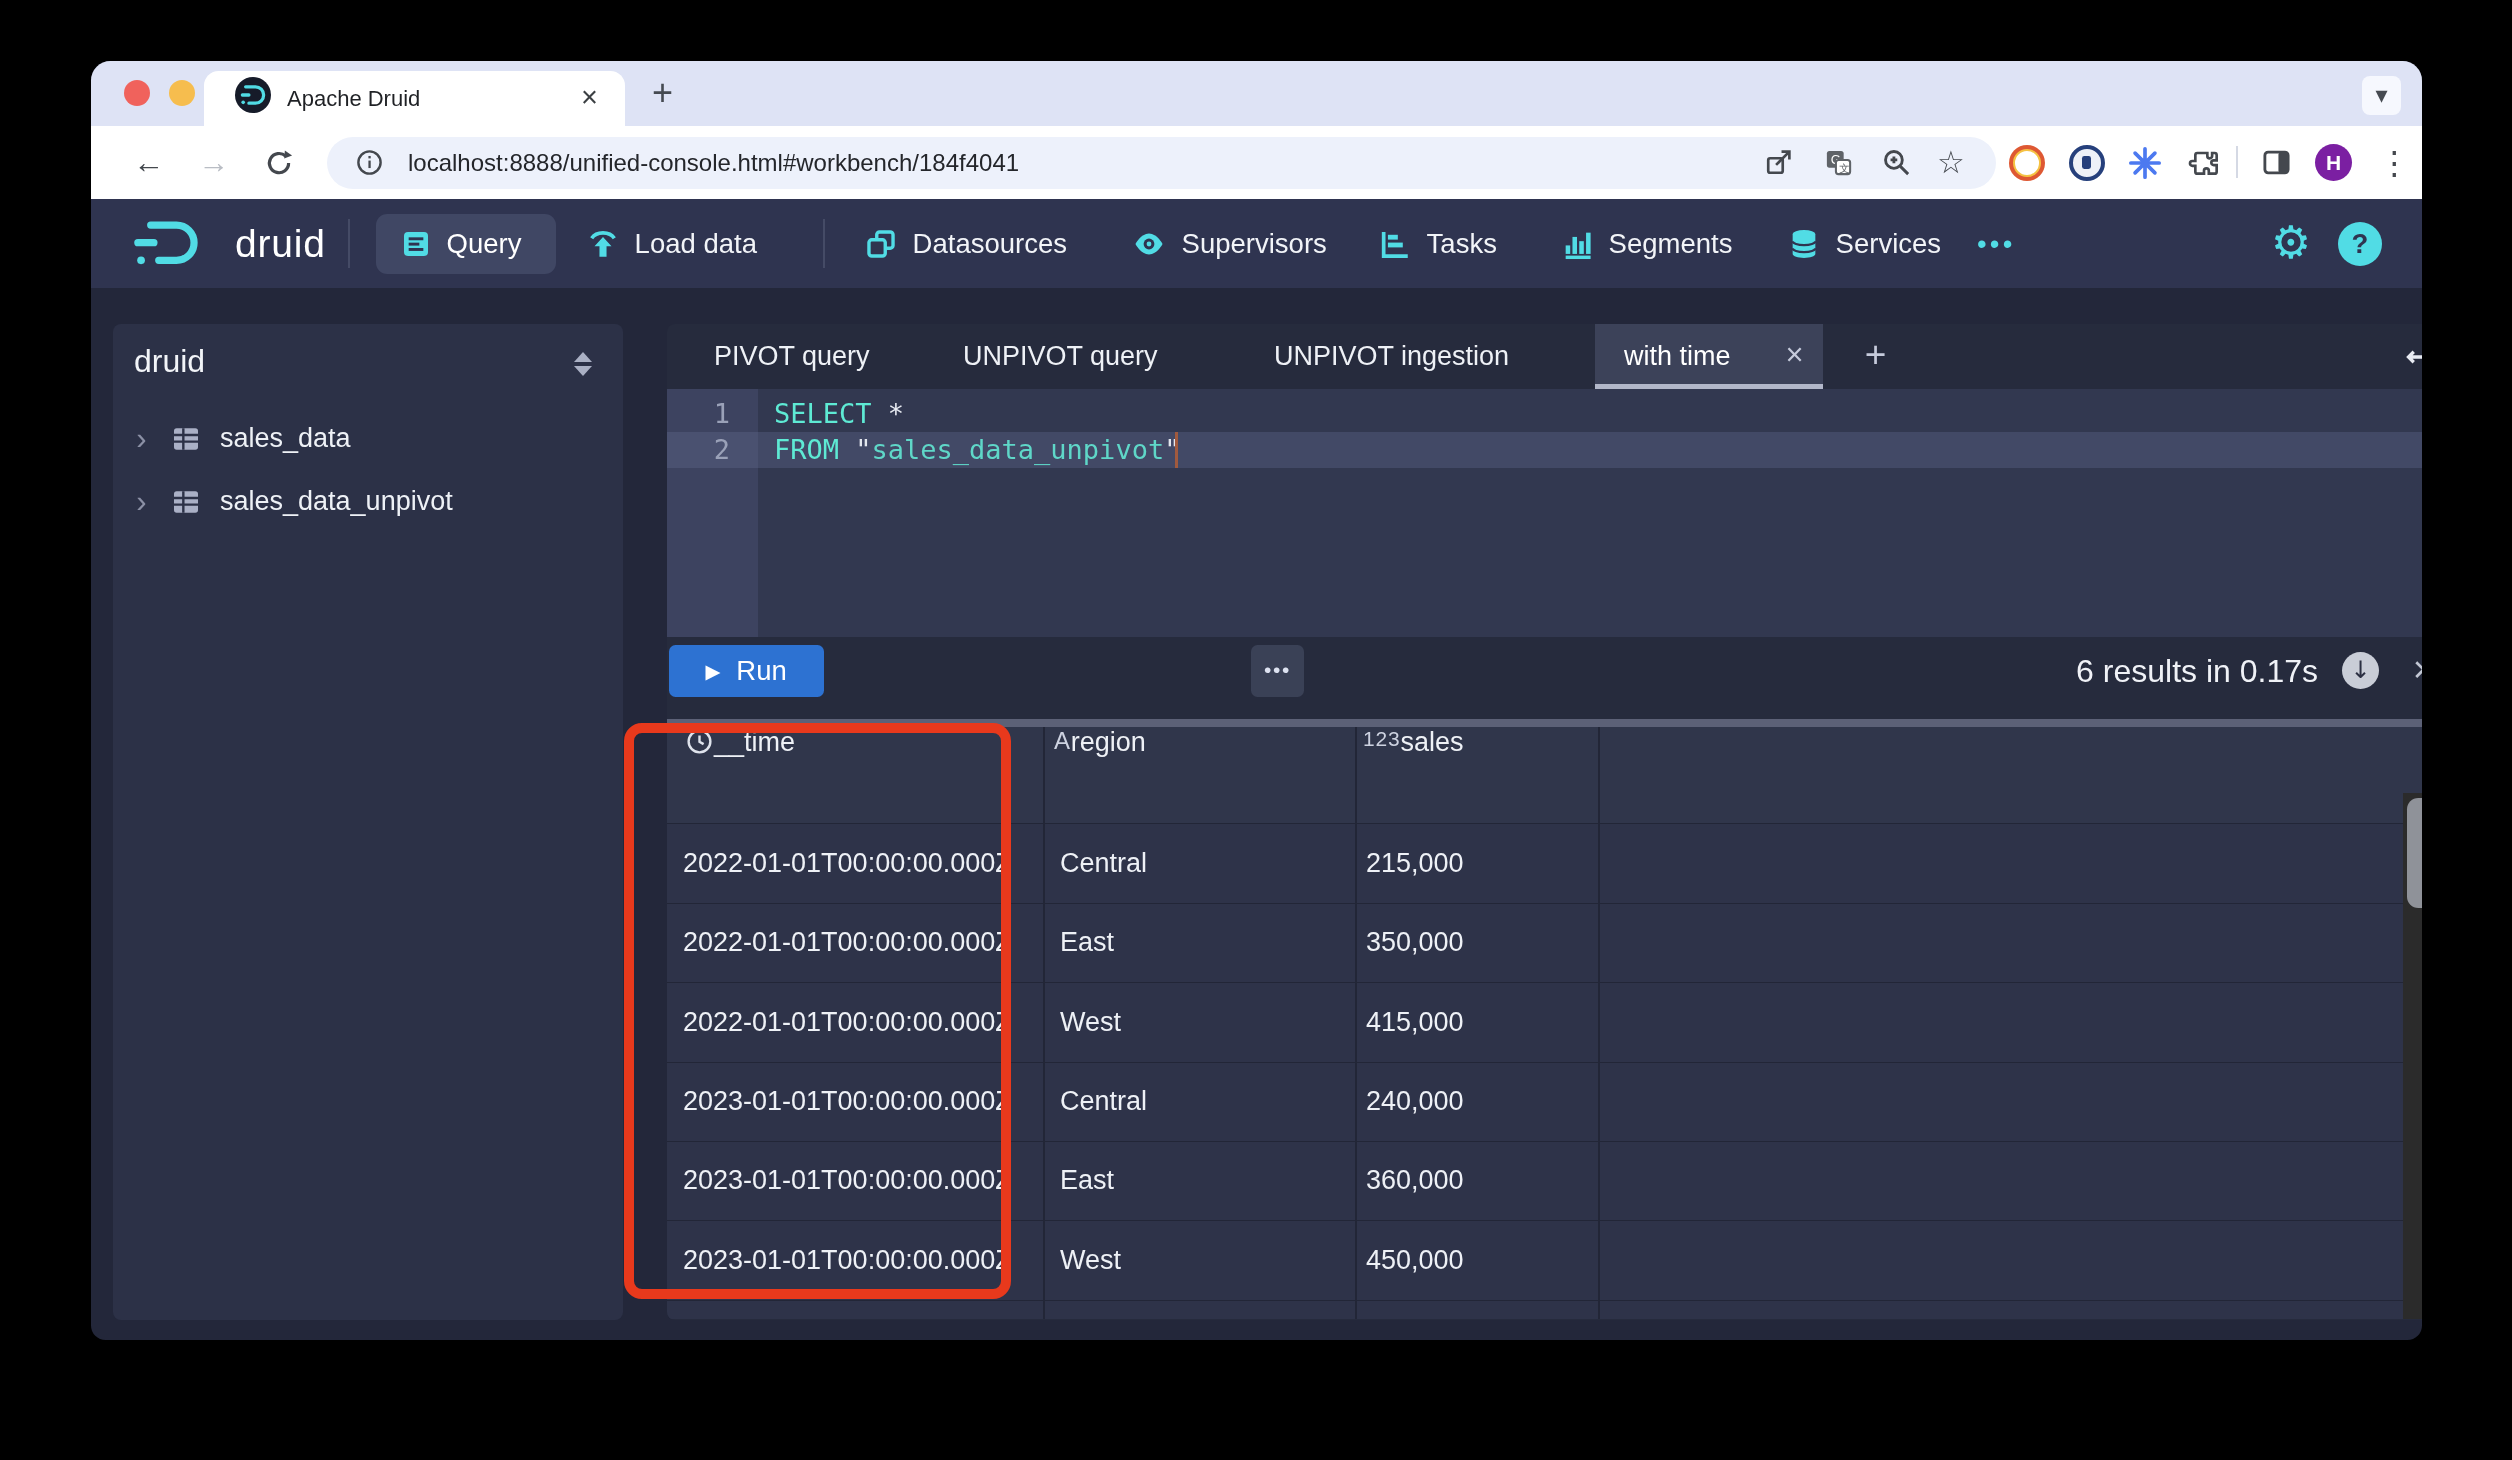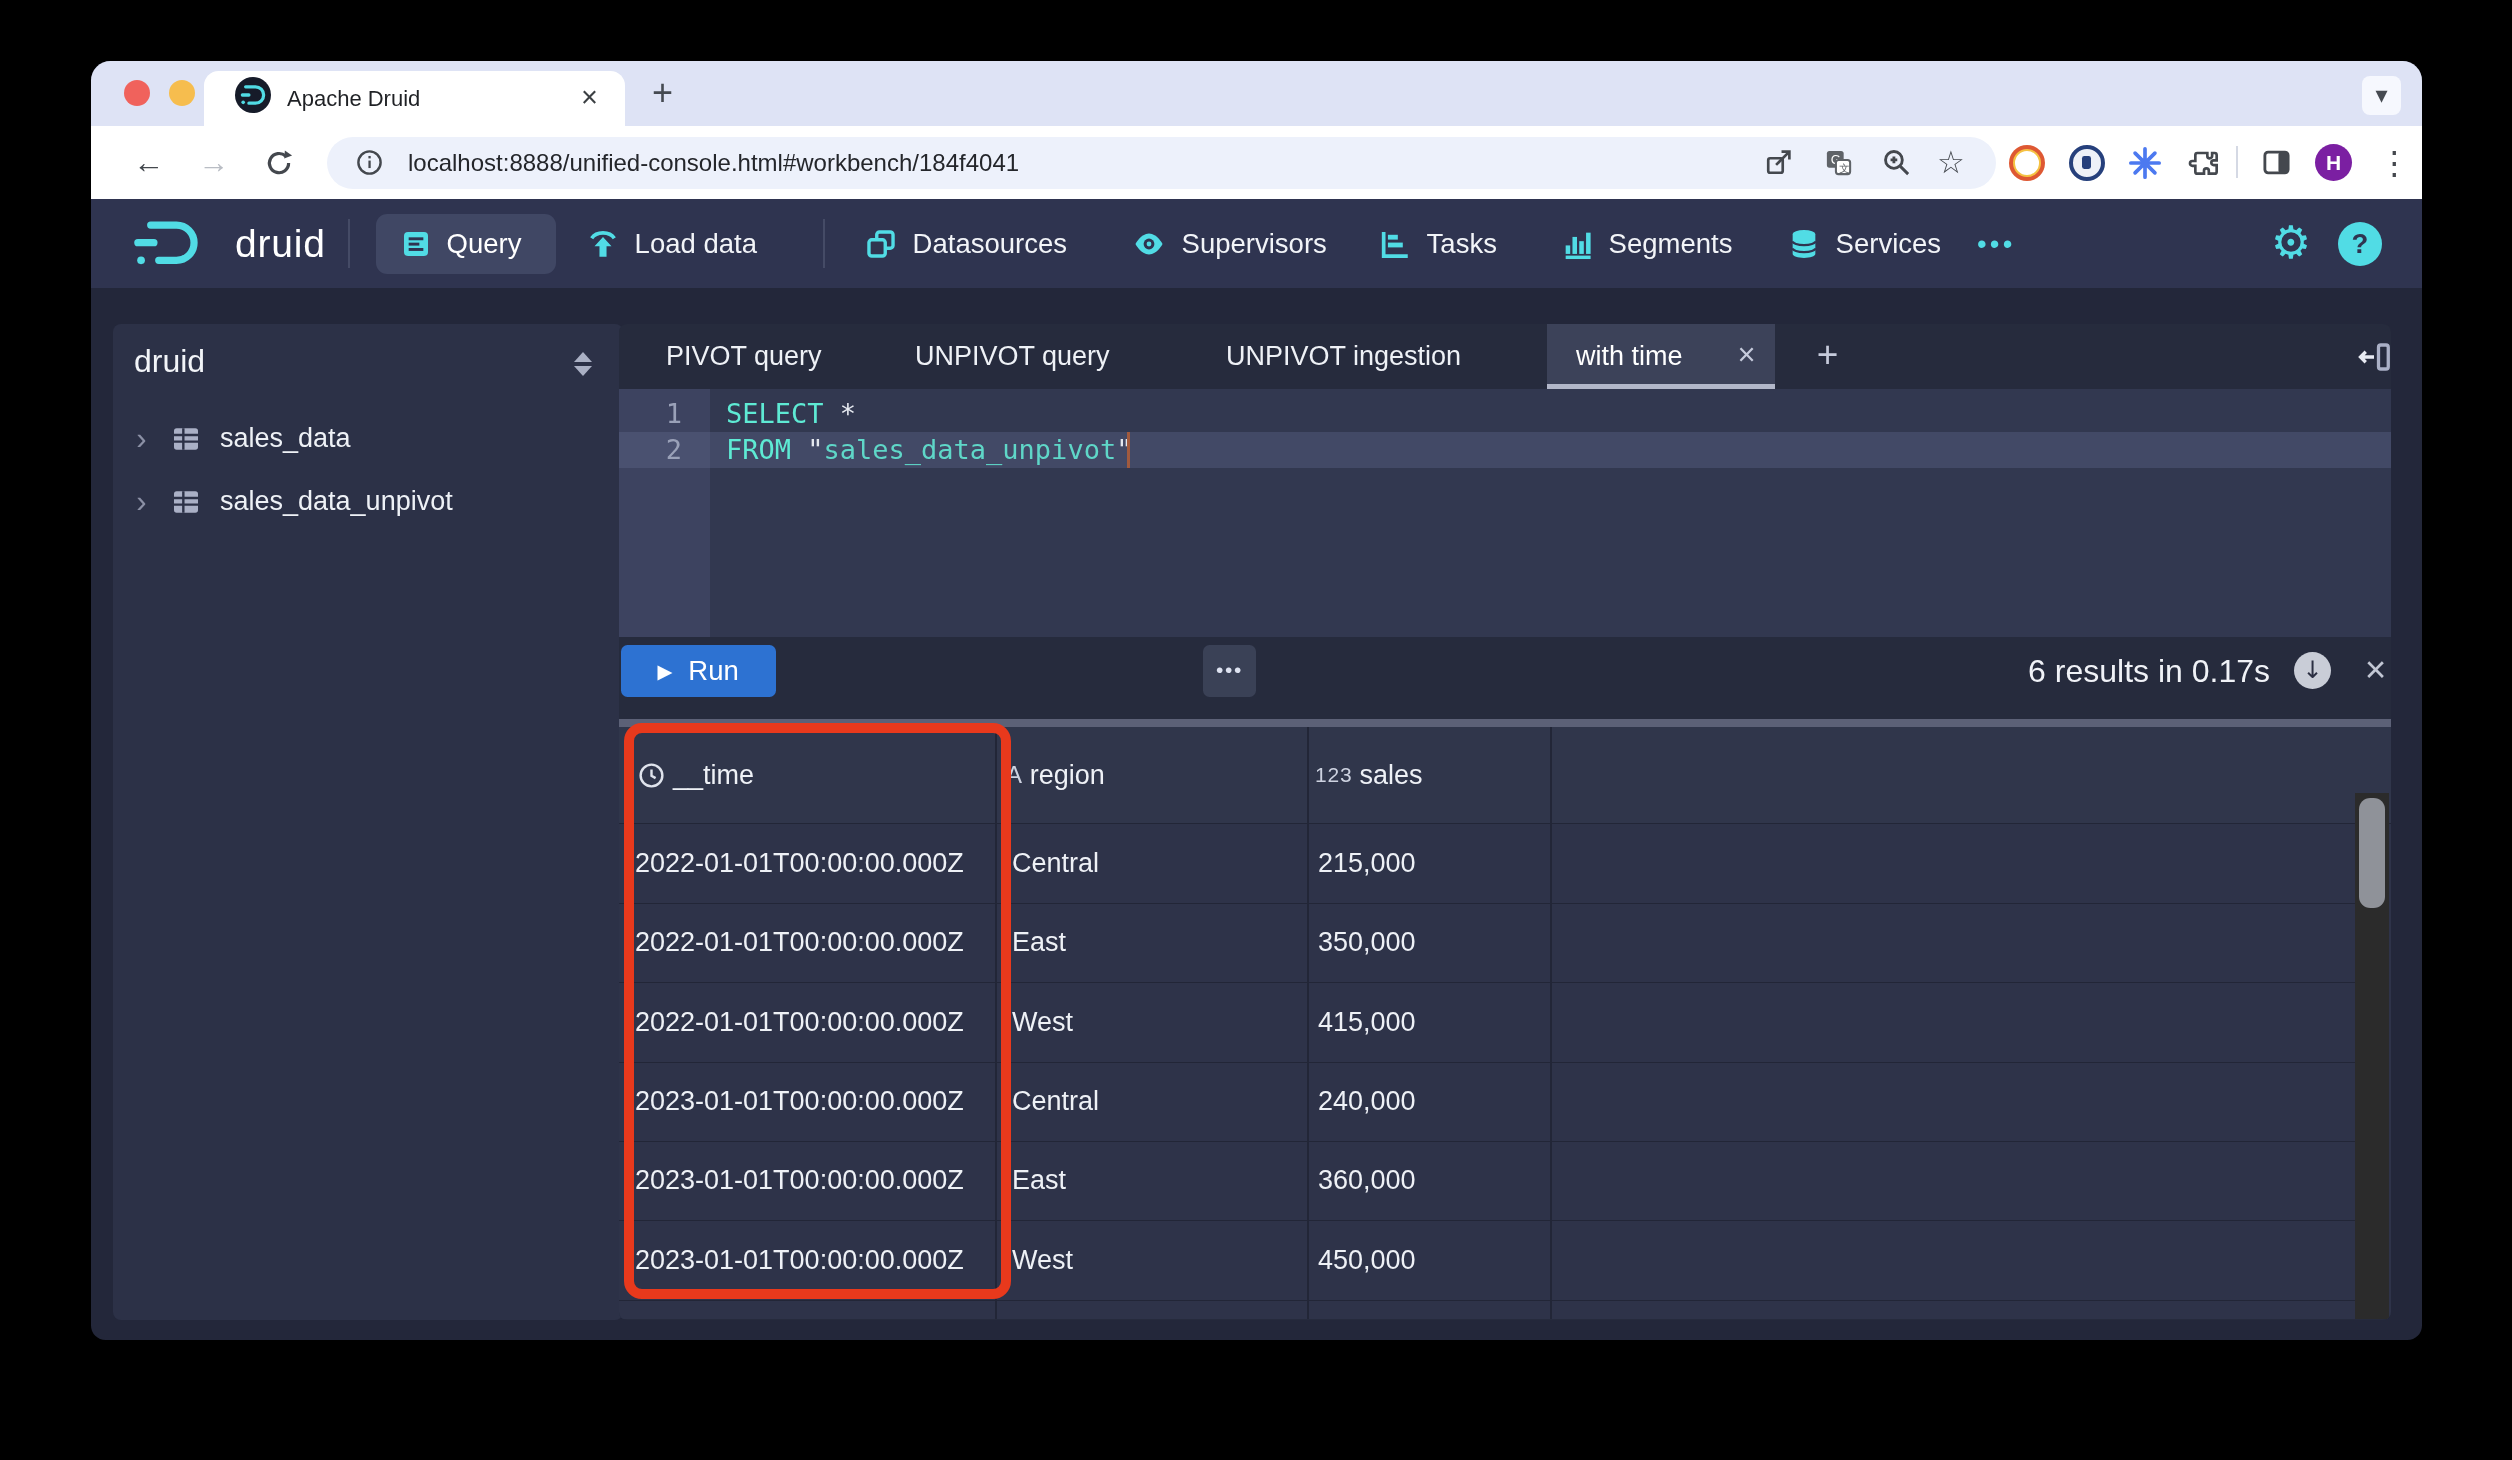--- a/index.html
+++ b/index.html
@@ -38,21 +38,21 @@
   #sidebar{position:absolute;left:22px;top:263px;width:510px;height:996px;background:#2c3147;border-radius:8px;}
   #schema-title{position:absolute;left:21px;top:19.4px;font-size:32px;color:#f2f4f8;}
   #sort{position:absolute;left:461px;top:27.5px;display:flex;flex-direction:column;gap:4.9px;align-items:center;}
   #sort i{width:0;height:0;border-left:9px solid transparent;border-right:9px solid transparent;}
   #sort .up{border-bottom:10.5px solid #aab0c4;}
   #sort .dn{border-top:10.5px solid #aab0c4;}
   .tree-item{position:absolute;left:0;width:510px;height:63px;display:flex;align-items:center;color:#eef1f6;font-size:27px;}
   .tree-item .chev{width:57px;text-align:center;color:#8b90a5;font-size:31px;}
   .tree-item svg{margin-right:18px;}
 
-  #panel{position:absolute;left:528px;top:263px;width:1772px;height:996px;background:#262b3d;border-radius:8px;overflow:hidden;}
+  #panel{position:absolute;left:576px;top:263px;width:1772px;height:996px;background:#262b3d;border-radius:8px;overflow:hidden;}
   .wtab{position:absolute;top:0;height:65px;display:flex;align-items:center;font-size:27px;color:#eef1f6;}
   #active-tab{position:absolute;left:928px;top:0;width:228px;height:65px;background:#3c4259;}
   #active-tab .ul{position:absolute;left:0;bottom:0;width:228px;height:4.9px;background:#b2b7c9;}
   #active-tab .lbl{position:absolute;left:29px;top:0;height:65px;line-height:65px;font-size:27px;color:#fff;}
   #active-tab .x{position:absolute;left:175px;top:0;width:49px;height:65px;line-height:62px;text-align:center;color:#c6cbdc;font-size:31px;}
   #tab-plus{position:absolute;left:1180px;top:0;width:57px;height:65px;line-height:62px;text-align:center;color:#c6cbdc;font-size:37px;}
   #connect{position:absolute;left:1376px;top:0;height:65px;display:flex;align-items:center;gap:16px;color:#eef1f6;font-size:27px;}
   #panel-toggle{position:absolute;left:1737px;top:0;height:65px;display:flex;align-items:center;}
 
   #editor{position:absolute;left:0;top:65px;width:1772px;height:248px;background:#323850;}
@@ -71,21 +71,21 @@
   #engine-btn .car{font-size:16px;color:#aab0c4;font-family:"DejaVu Sans",sans-serif;}
   #more-btn{position:absolute;left:584px;top:8px;width:53px;height:52px;background:#3a4156;border-radius:6.5px;color:#dde2f0;font-size:21px;text-align:center;line-height:50px;letter-spacing:1.6px;}
   #summary{position:absolute;right:121px;top:0;height:68px;line-height:68px;color:#f0f2f7;font-size:32px;}
   #dl-btn{position:absolute;left:1675px;top:15.4px;width:37px;height:37px;border-radius:50%;background:#c9cdd7;color:#2b2f42;font-size:24px;text-align:center;line-height:36px;font-family:"DejaVu Sans",sans-serif;}
   #res-close{position:absolute;left:1732px;top:0;width:49px;height:68px;line-height:65px;text-align:center;color:#c2c7d4;font-size:37px;}
 
   #split{position:absolute;left:0;top:395px;width:1772px;height:8px;background:#5c6177;}
 
   #table{position:absolute;left:0;top:403px;width:1772px;height:592px;background:#2e3349;}
   #thead{position:absolute;left:0;top:0;width:1772px;height:96px;background:#30364b;border-bottom:1.6px solid #222637;}
-  .hcell{position:absolute;top:0;height:96px;display:flex;align-items:center;gap:7px;color:#eef1f6;font-size:27px;}
+  .hcell{position:absolute;top:0;height:96px;display:flex;gap:0;color:#eef1f6;font-size:27px;}
   .badge{color:#cdd2e0;font-size:21px;letter-spacing:0.8px;}
   .colline{position:absolute;top:0;width:1.6px;height:592px;background:#222637;}
   .trow{position:absolute;left:0;width:1736px;height:79px;border-bottom:1.6px solid #222637;}
   .tcell{position:absolute;top:0;height:79px;line-height:79px;color:#eef1f6;font-size:27px;}
   #vscroll{position:absolute;left:1736px;top:66px;width:34px;height:526px;background:#2b2b2b;}
   #vthumb{position:absolute;left:4px;top:4.9px;width:26px;height:110px;border-radius:11.3px;background:#8f9299;}
 
   #red-rect{position:absolute;left:533px;top:662px;width:387px;height:576px;border:10.5px solid #e8391c;border-radius:18px;box-sizing:border-box;pointer-events:none;}
 </style>
 </head>

